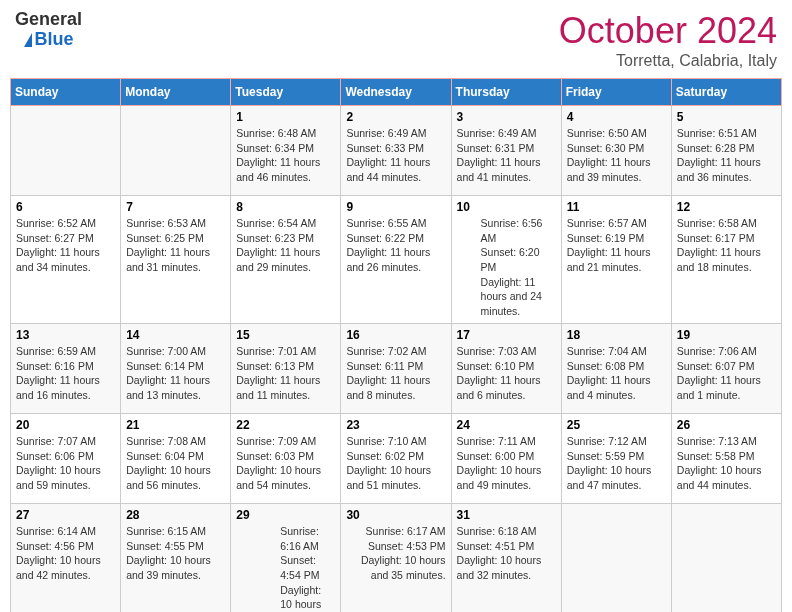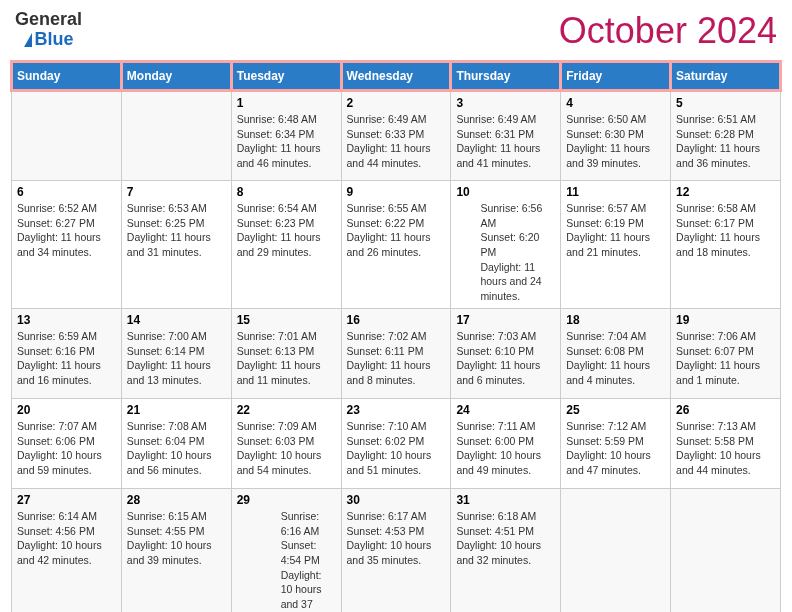--- a/index.html
+++ b/index.html
@@ -41,21 +41,21 @@
       border-collapse: collapse;
       font-size: 11px;
     }
     .calendar thead th {
       background-color: #2a7cc7;
       color: #fff;
       padding: 6px 4px;
       text-align: left;
       font-size: 12px;
       font-weight: bold;
-      border: 3px solid #fca5a5;
+      border: 1px solid #fca5a5;
     }
     .calendar tbody td {
       border: 1px solid #ccc;
       vertical-align: top;
       padding: 4px 5px;
       width: calc(100% / 7);
       min-height: 80px;
       height: 90px;
     }
     .calendar tbody tr:nth-child(odd) td {
@@ -83,20 +83,21 @@
 <div class="header">
   <div class="logo">
     <span class="logo-general">General</span>
     <span class="logo-blue">
       <span class="logo-triangle"></span>
       <span>Blue</span>
     </span>
   </div>
   <div class="title-block">
     <div class="month-title">October 2024</div>
+    <div class="location">Torretta, Calabria, Italy</div>
   </div>
 </div>
 
 <table class="calendar">
   <thead>
     <tr>
     <th>Sunday</th>
         <th>Monday</th>
         <th>Tuesday</th>
         <th>Wednesday</th>
@@ -286,21 +287,21 @@
 Daylight: 10 hours and 39 minutes.</div>
         </td>
         <td>
           <span class="day-num">29</span>
           <div class="day-info" style="white-space: pre-line; margin-left: 44px;">Sunrise: 6:16 AM
 Sunset: 4:54 PM
 Daylight: 10 hours and 37 minutes.</div>
         </td>
         <td>
           <span class="day-num">30</span>
-          <div class="day-info" style="white-space: pre-line;">Sunrise: 6:17 AM
+          <div class="day-info" style="white-space: pre-line; text-align: right;">Sunrise: 6:17 AM
 Sunset: 4:53 PM
 Daylight: 10 hours and 35 minutes.</div>
         </td>
         <td>
           <span class="day-num">31</span>
           <div class="day-info" style="white-space: pre-line;">Sunrise: 6:18 AM
 Sunset: 4:51 PM
 Daylight: 10 hours and 32 minutes.</div>
         </td>
         <td class="empty-cell"></td>

